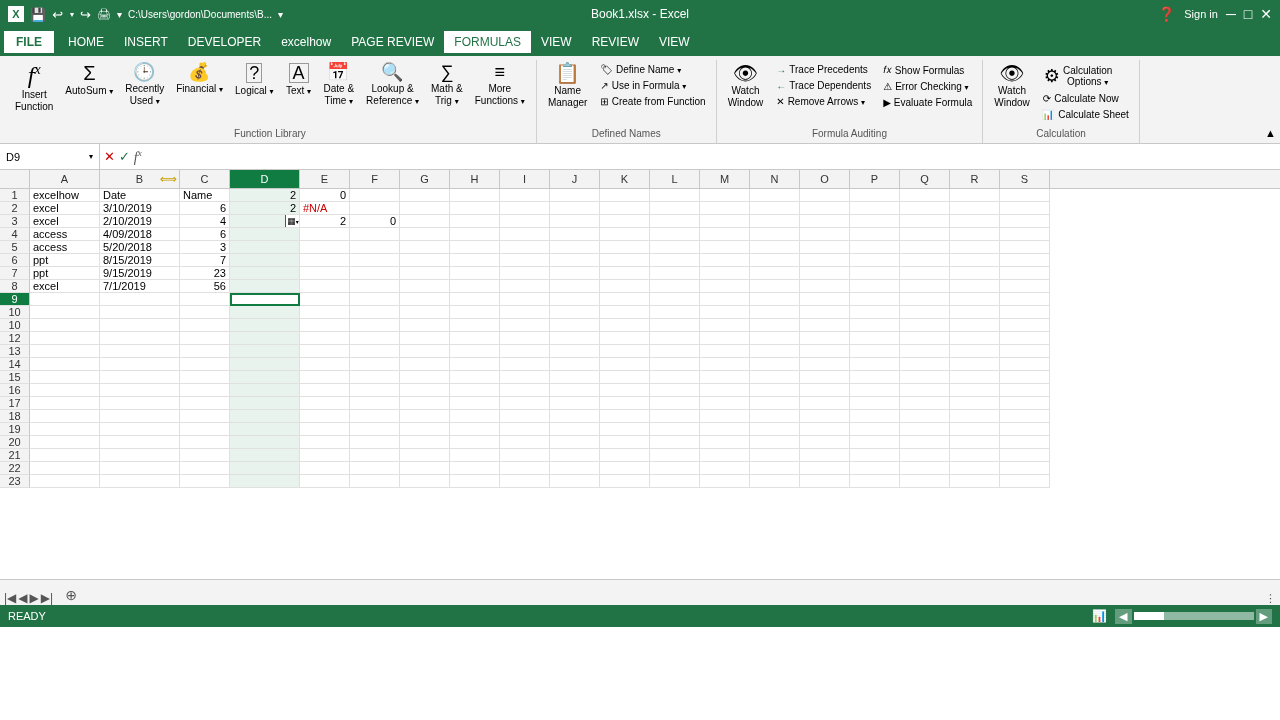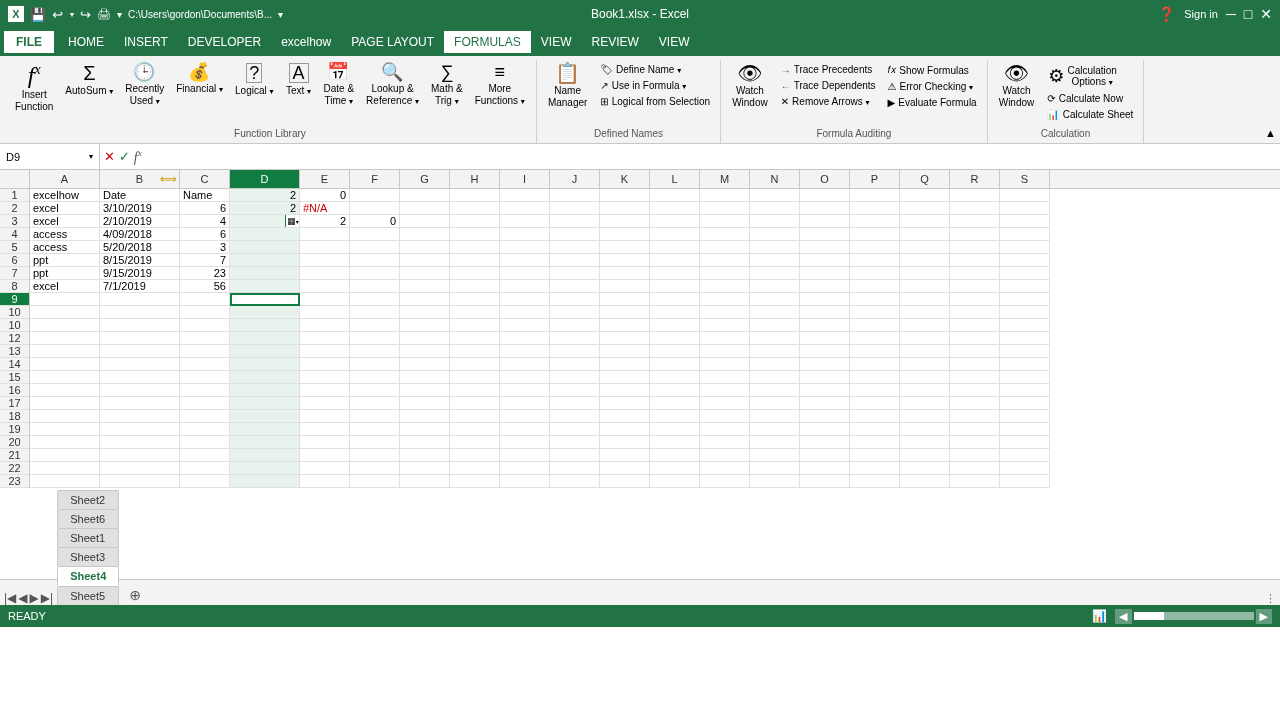--- a/index.html
+++ b/index.html
@@ -300,21 +300,21 @@
     <span style="cursor:pointer;">✕</span>
   </div>
 </div>
 
 <div class="menu-bar">
   <div class="file-btn">FILE</div>
   <div class="menu-item">HOME</div>
   <div class="menu-item">INSERT</div>
   <div class="menu-item">DEVELOPER</div>
   <div class="menu-item">excelhow</div>
-  <div class="menu-item">PAGE LAYOUT</div>
+  <div class="menu-item">PAGE REVIEW</div>
   <div class="menu-item active">FORMULAS</div>
   <div class="menu-item">VIEW</div>
   <div class="menu-item">REVIEW</div>
   <div class="menu-item">VIEW</div>
 </div>
 
 <div class="ribbon">
 
   <div class="ribbon-group">
     <div class="ribbon-group-content">
@@ -385,21 +385,21 @@
           <div class="ribbon-btn-small">
             <span>🏷</span>
             <span>Define Name <span style="font-size:8px;">▾</span></span>
           </div>
           <div class="ribbon-btn-small">
             <span>↗</span>
             <span>Use in Formula <span style="font-size:8px;">▾</span></span>
           </div>
           <div class="ribbon-btn-small">
             <span>⊞</span>
-            <span>Logical from Selection</span>
+            <span>Create from Function</span>
           </div>
         </div>
       </div>
       <div class="ribbon-group-label">Defined Names</div>
     </div>
   </div>
 
   <div class="ribbon-group" style="flex-direction:column;">
     <div style="display:flex;gap:4px;flex:1;">
 
@@ -1020,28 +1020,20 @@
     </div>
 </div>
 
 <div class="sheet-bar">
   <div class="sheet-nav">
     <span>|◀</span>
     <span>◀</span>
     <span>▶</span>
     <span>▶|</span>
   </div>
-  <div id="sheet-tabs">
-      <div class="sheet-tab">Sheet2</div>
-      <div class="sheet-tab">Sheet6</div>
-      <div class="sheet-tab">Sheet1</div>
-      <div class="sheet-tab">Sheet3</div>
-      <div class="sheet-tab active">Sheet4</div>
-      <div class="sheet-tab">Sheet5</div>
-    </div>
   <span class="sheet-add">⊕</span>
   <div style="margin-left:auto;display:flex;align-items:center;gap:4px;">
     <span style="cursor:pointer;font-size:11px;color:#555;">⋮</span>
   </div>
 </div>
 
 <div class="status-bar">
   <span>READY</span>
   <div style="display:flex;align-items:center;gap:8px;">
     <span style="font-size:12px;">📊</span>

